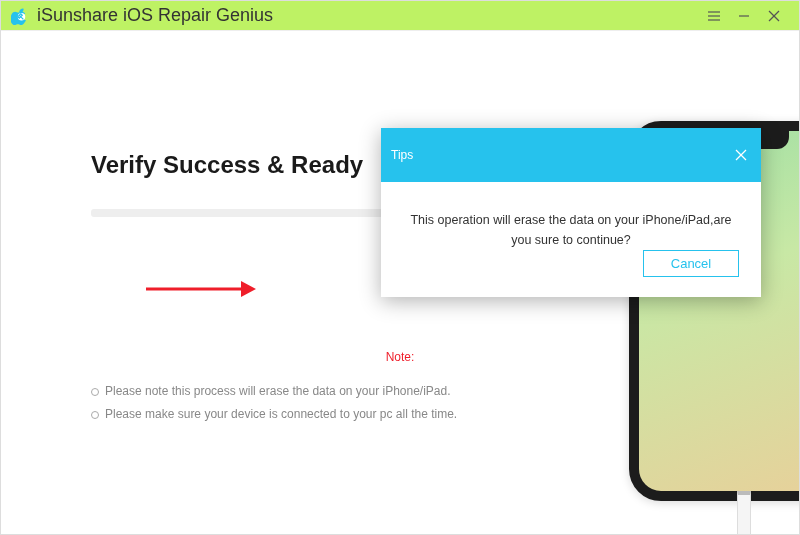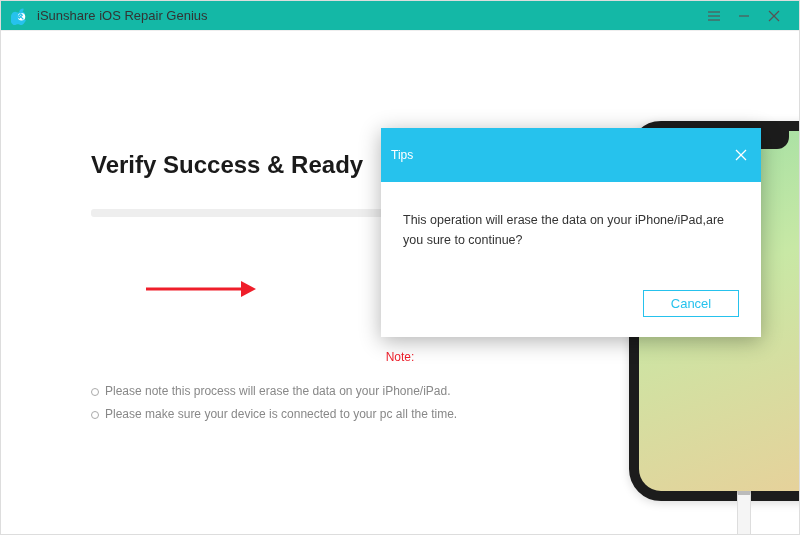--- a/index.html
+++ b/index.html
@@ -8,26 +8,26 @@
     background: #fff;
     width: 800px;
     height: 535px;
     overflow: hidden;
     position: relative;
     border: 1px solid #ddd;
   }
   
   .titlebar {
     height: 30px;
-    background: #14b8a6;
+    background: #bef264;
     border-bottom: 1px solid #eee;
     display: flex;
     align-items: center;
     padding: 0 10px;
-    font-size: 13px;
+    font-size: 18px;
     color: #333;
   }
   .titlebar .logo {
     width: 18px; height: 18px; margin-right: 8px;
     display: inline-flex; align-items: center; justify-content: center;
   }
   .titlebar .spacer { flex: 1; }
   .titlebar .winbtn {
     width: 30px; height: 30px;
     display: inline-flex; align-items: center; justify-content: center;
@@ -145,21 +145,21 @@
   }
   .dlg-head .spacer { flex: 1; }
   .dlg-close { width: 20px; height: 20px; display:inline-flex; align-items:center; justify-content:center; cursor:pointer; }
   .dlg-body {
     padding: 28px 22px 20px 22px;
   }
   .dlg-text {
     font-size: 12.5px;
     color: #333;
     line-height: 1.6;
-    margin-bottom: 40px;
+    text-align: center;
   }
   .dlg-buttons {
     display: flex;
     justify-content: flex-end;
     gap: 30px;
   }
   .btn-cancel {
     width: 96px; height: 27px;
     border: 1px solid #26c2ed;
     color: #26c2ed;

